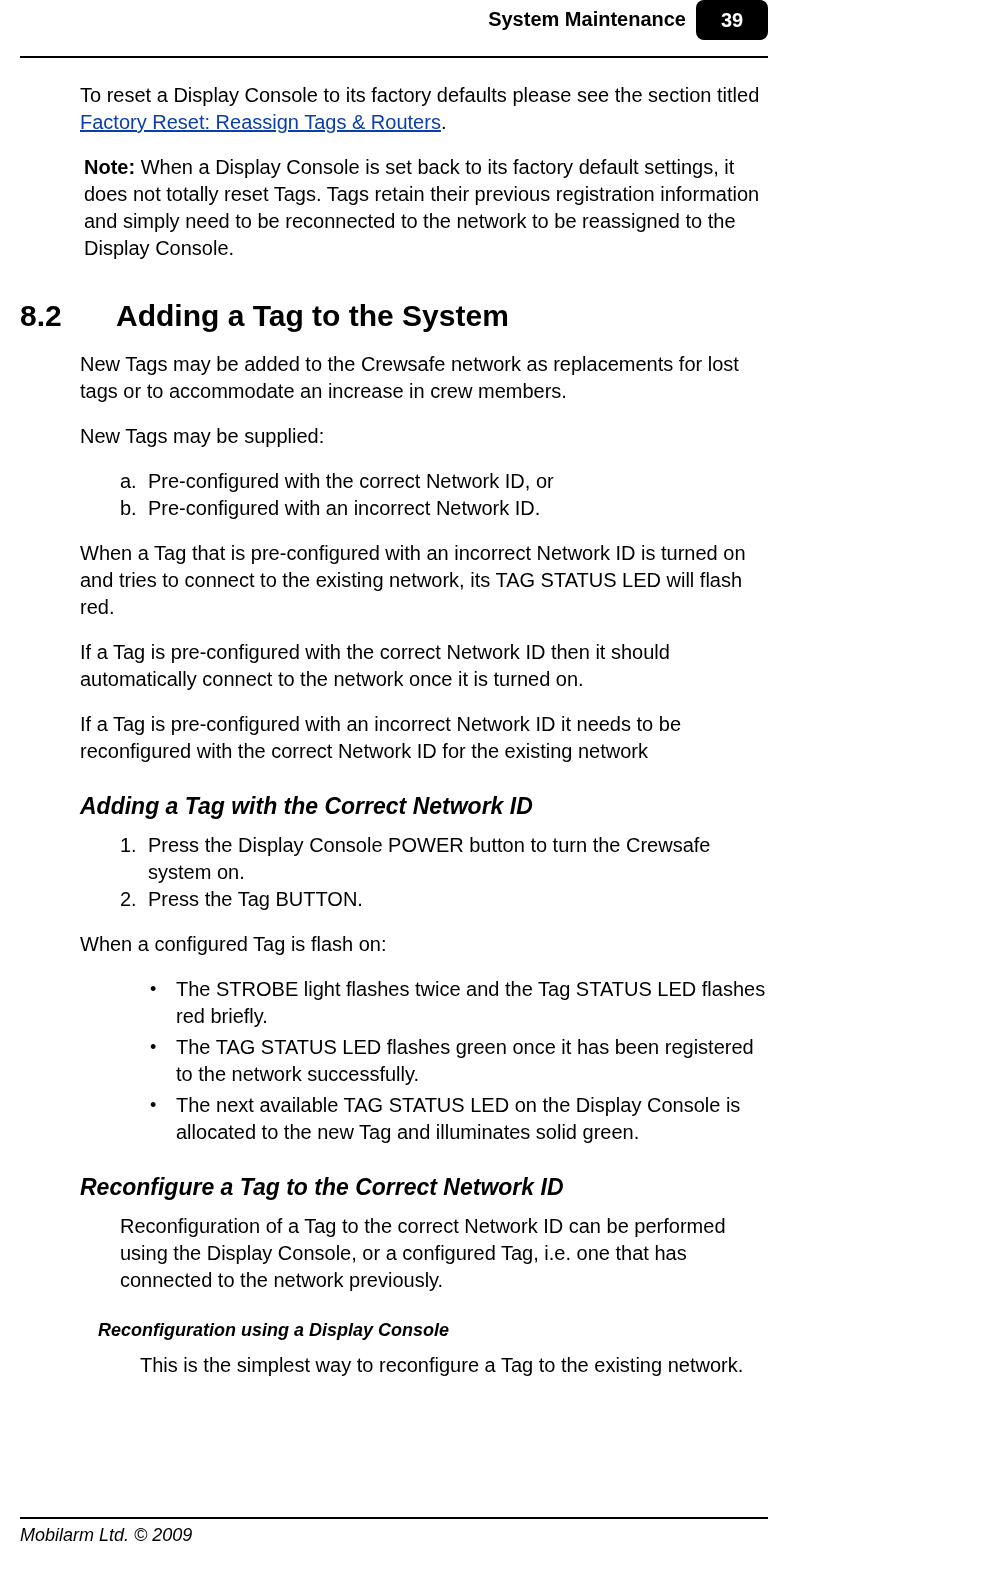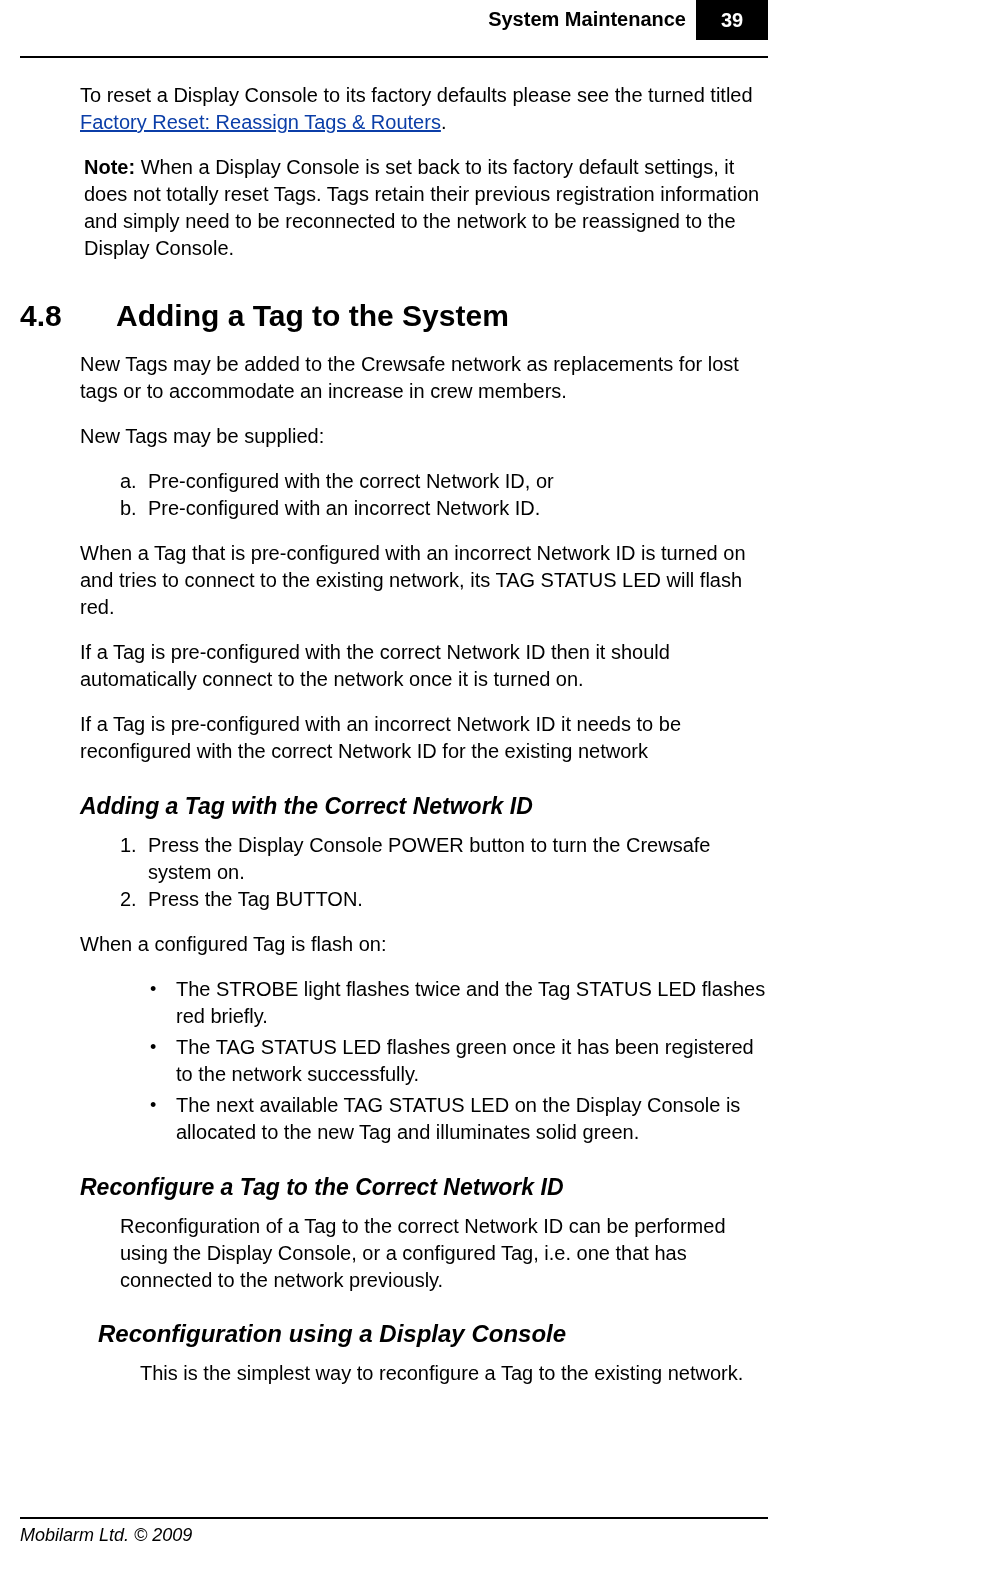--- a/index.html
+++ b/index.html
@@ -1,34 +1,34 @@
 <!DOCTYPE html>
 <html><head>
 <meta charset="utf-8">
 <style>
   * { box-sizing: border-box; margin: 0; padding: 0; }
   html, body { width: 1004px; height: 1576px; background: #fff; font-family: Arial, Helvetica, sans-serif; color: #000; }
   .page { width: 828px; height: 1576px; position: relative; padding: 16px 60px 0 20px; }
   .header-line { border-top: 2px solid #000; margin-top: 14px; }
   .header-bar { position: absolute; top: 0; right: 60px; display: flex; align-items: stretch; height: 40px; }
   .header-title { font-weight: bold; font-size: 20px; padding: 8px 10px 0 0; }
-  .page-num-box { background: #000; color: #fff; font-weight: bold; font-size: 20px; width: 72px; display: flex; align-items: center; justify-content: center; }
+  .page-num-box { background: #000; color: #fff; font-weight: bold; font-size: 20px; width: 72px; display: flex; align-items: center; justify-content: center; border-radius: 8px; }
   .content { padding: 24px 0 0 60px; font-size: 20px; line-height: 1.35; }
   .content p { margin-bottom: 18px; }
   .link { color: #0b3ea8; text-decoration: underline; }
   .note { padding: 0 0 0 4px; }
   .note-label { font-weight: bold; }
   .section-row { display: flex; margin: 34px 0 14px -60px; }
   .section-num { font-size: 30px; font-weight: bold; width: 96px; flex: none; }
   .section-title { font-size: 30px; font-weight: bold; }
   .letter-list { padding-left: 40px; margin-bottom: 18px; }
   .letter-list .item { display: flex; }
   .letter-list .marker { width: 28px; flex: none; }
   .sub-h { font-size: 23px; font-weight: bold; font-style: italic; margin: 26px 0 10px 0; }
-  .sub-h2 { font-size: 24px; font-weight: bold; font-style: italic; margin: 24px 0 10px 18px; }
+  .sub-h2 { font-size: 18px; font-weight: bold; font-style: italic; margin: 24px 0 10px 18px; }
   .num-list { padding-left: 40px; margin-bottom: 18px; }
   .num-list .item { display: flex; }
   .num-list .marker { width: 28px; flex: none; }
   .indent1 { padding-left: 40px; }
   .bullets { padding-left: 70px; margin-bottom: 18px; }
   .bullets .item { display: flex; margin-bottom: 4px; }
   .bullets .dot { width: 26px; flex: none; font-size: 18px; line-height: 1.5; }
   .footer { position: absolute; bottom: 30px; left: 20px; right: 60px; border-top: 2px solid #000; padding-top: 6px; font-style: italic; font-size: 18px; }
 </style>
 </head>
@@ -38,29 +38,29 @@
 
   <div class="header-bar">
     <div class="header-title">System Maintenance</div>
     <div class="page-num-box">39</div>
   </div>
   <div class="header-line" style="margin-top:40px"></div>
 
   <div class="content">
 
     <p>
-      <span>To reset a Display Console to its factory defaults please see the turned titled </span><a class="link" href="#">Factory Reset: Reassign Tags &amp; Routers</a><span>.</span>
+      <span>To reset a Display Console to its factory defaults please see the section titled </span><a class="link" href="#">Factory Reset: Reassign Tags &amp; Routers</a><span>.</span>
     </p>
 
     <p class="note">
       <span class="note-label">Note:</span><span> When a Display Console is set back to its factory default settings, it does not totally reset Tags. Tags retain their previous registration information and simply need to be reconnected to the network to be reassigned to the Display Console.</span>
     </p>
 
     <div class="section-row">
-      <div class="section-num">4.8</div>
+      <div class="section-num">8.2</div>
       <div class="section-title">Adding a Tag to the System</div>
     </div>
 
     <p>New Tags may be added to the Crewsafe network as replacements for lost tags or to accommodate an increase in crew members.</p>
     <p>New Tags may be supplied:</p>
 
     <div class="letter-list">
       <div class="item">
         <span class="marker">a.</span>
         <span>Pre-configured with the correct Network ID, or</span>

